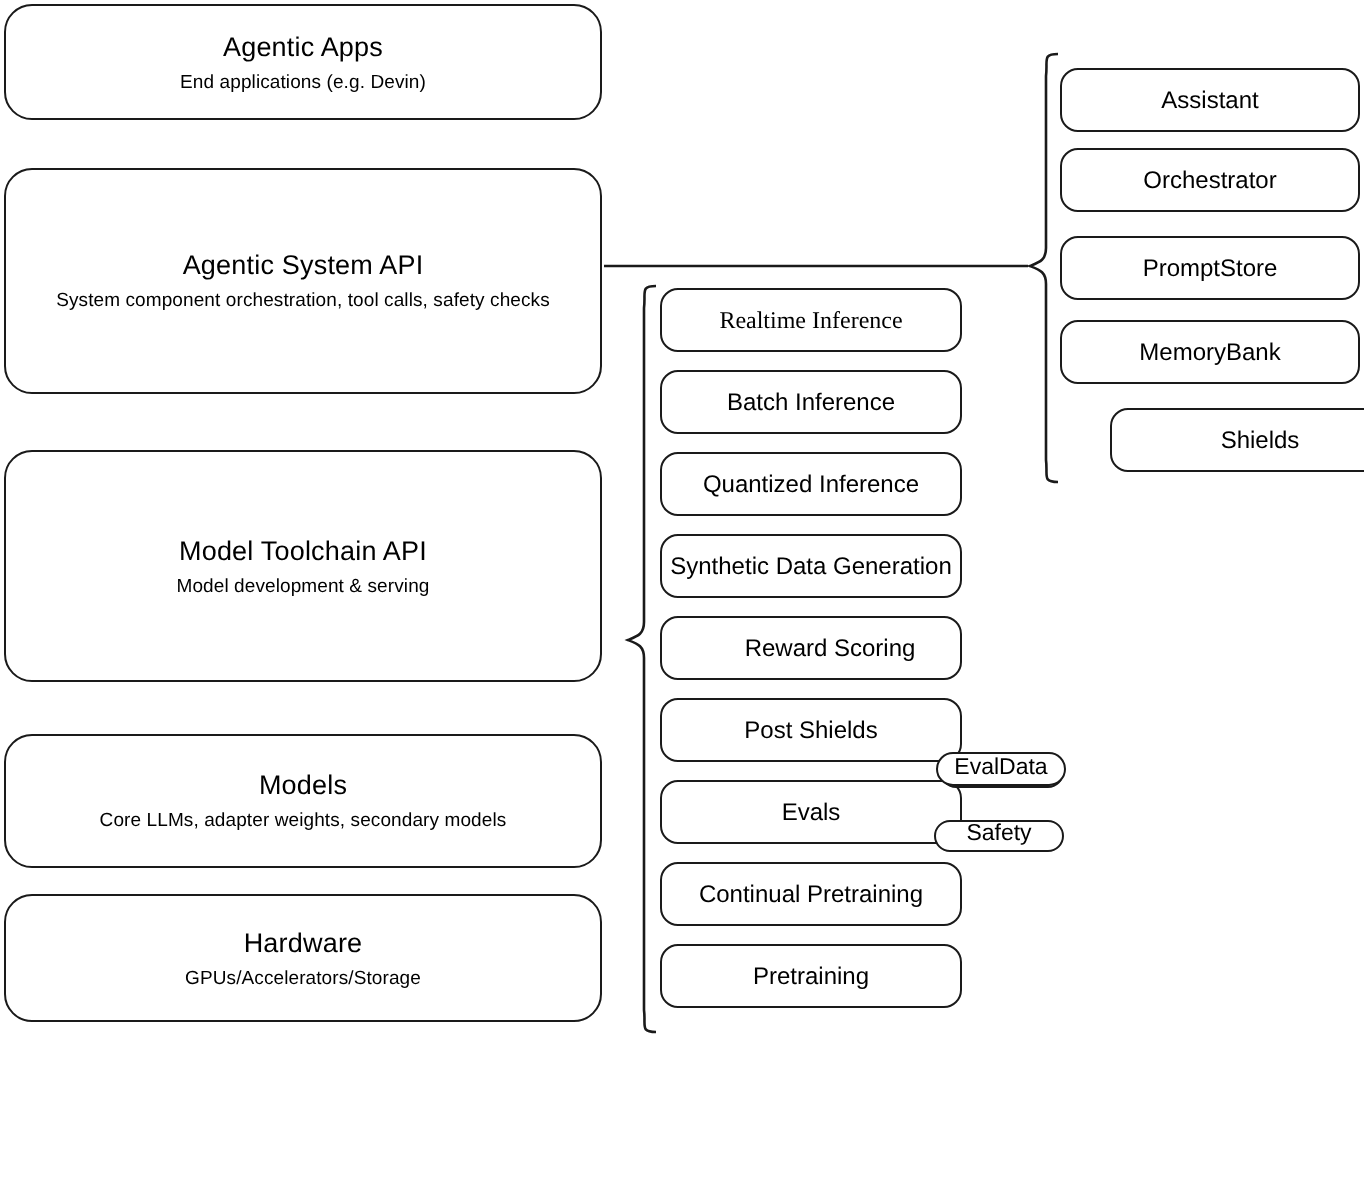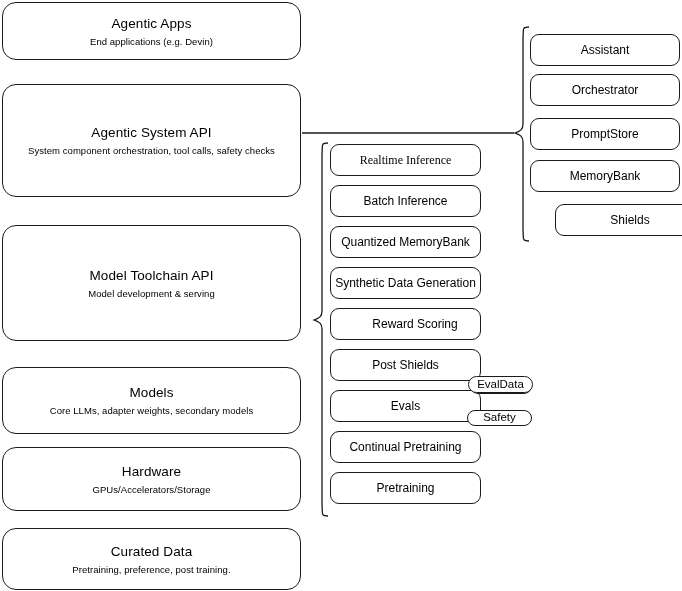--- a/index.html
+++ b/index.html
@@ -117,33 +117,29 @@
   <div class="node layer" style="top:447px; height:64px;">
     <div class="title">Hardware</div>
     <div class="sub">GPUs/Accelerators/Storage</div>
   </div>
 
   <div class="node layer" style="top:367px; height:67px;">
     <div class="title">Models</div>
     <div class="sub">Core LLMs, adapter weights, secondary models</div>
   </div>
 
-  <div class="node layer" style="top:528px; height:62px;">
-    <div class="title">Curated Data</div>
-    <div class="sub">Pretraining, preference, post training.</div>
-  </div>
 
   <div class="node mid" style="top:144px;font-family:Liberation Serif, serif;">
     <span>Realtime Inference</span>
   </div>
   <div class="node mid" style="top:185px;">
     <span>Batch Inference</span>
   </div>
   <div class="node mid" style="top:226px;">
-    <span>Quantized MemoryBank</span>
+    <span>Quantized Inference</span>
   </div>
   <div class="node mid" style="top:267px;text-align:right;">
     <span>Synthetic Data Generation</span>
   </div>
   <div class="node mid" style="top:308px;padding-left:19px;">
     <span>Reward Scoring</span>
   </div>
   <div class="node mid" style="top:349px;">
     <span>Post Shields</span>
   </div>

